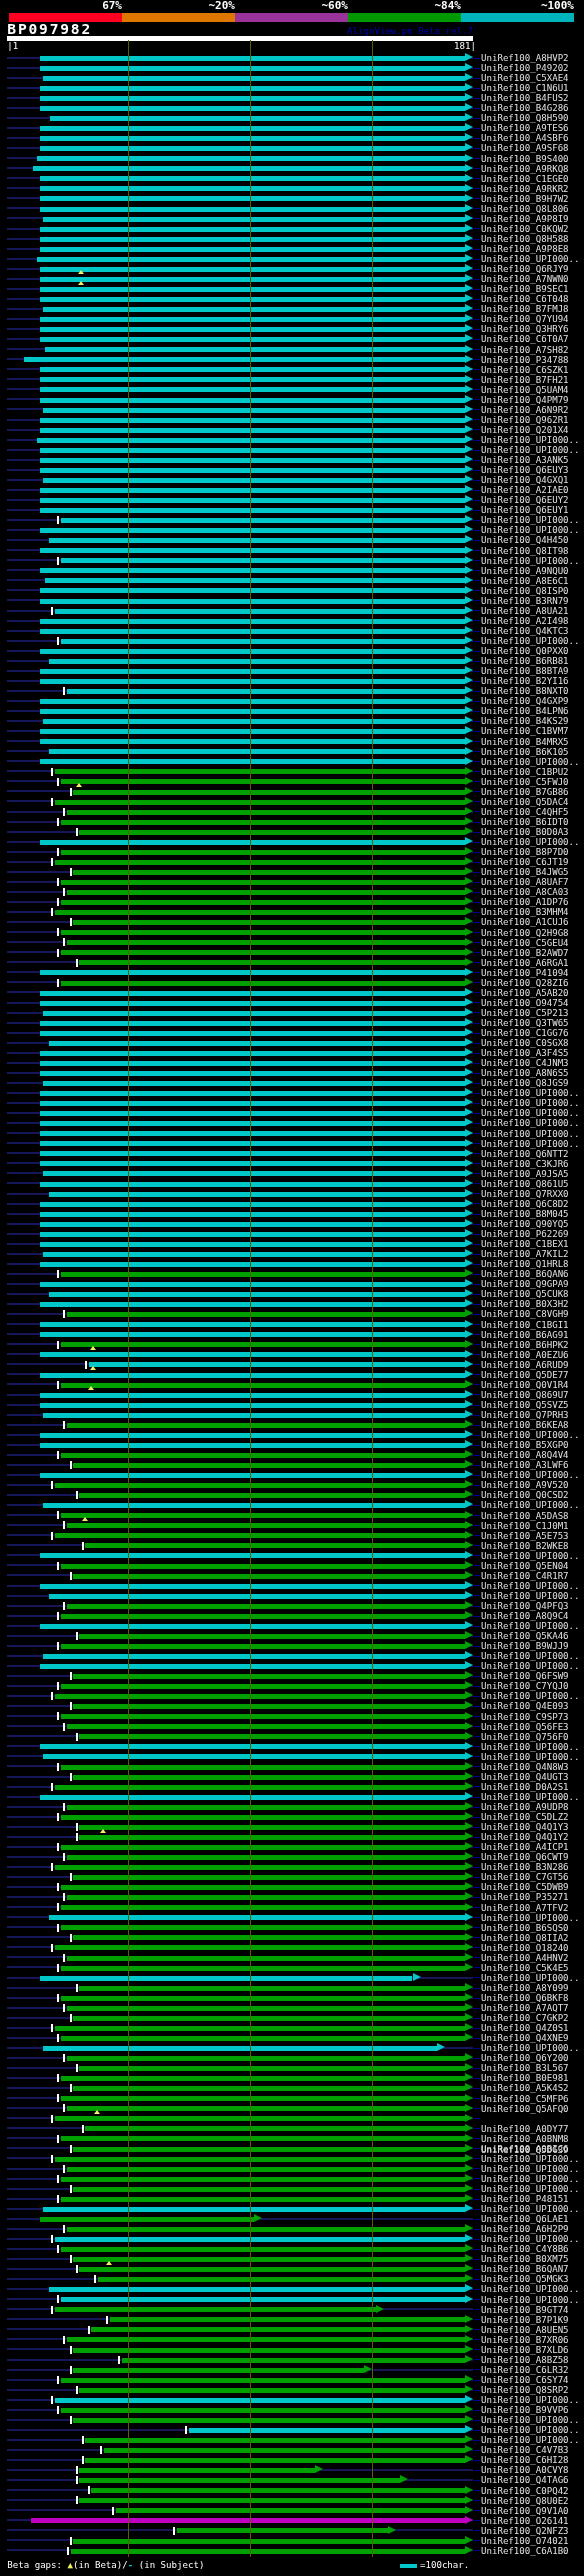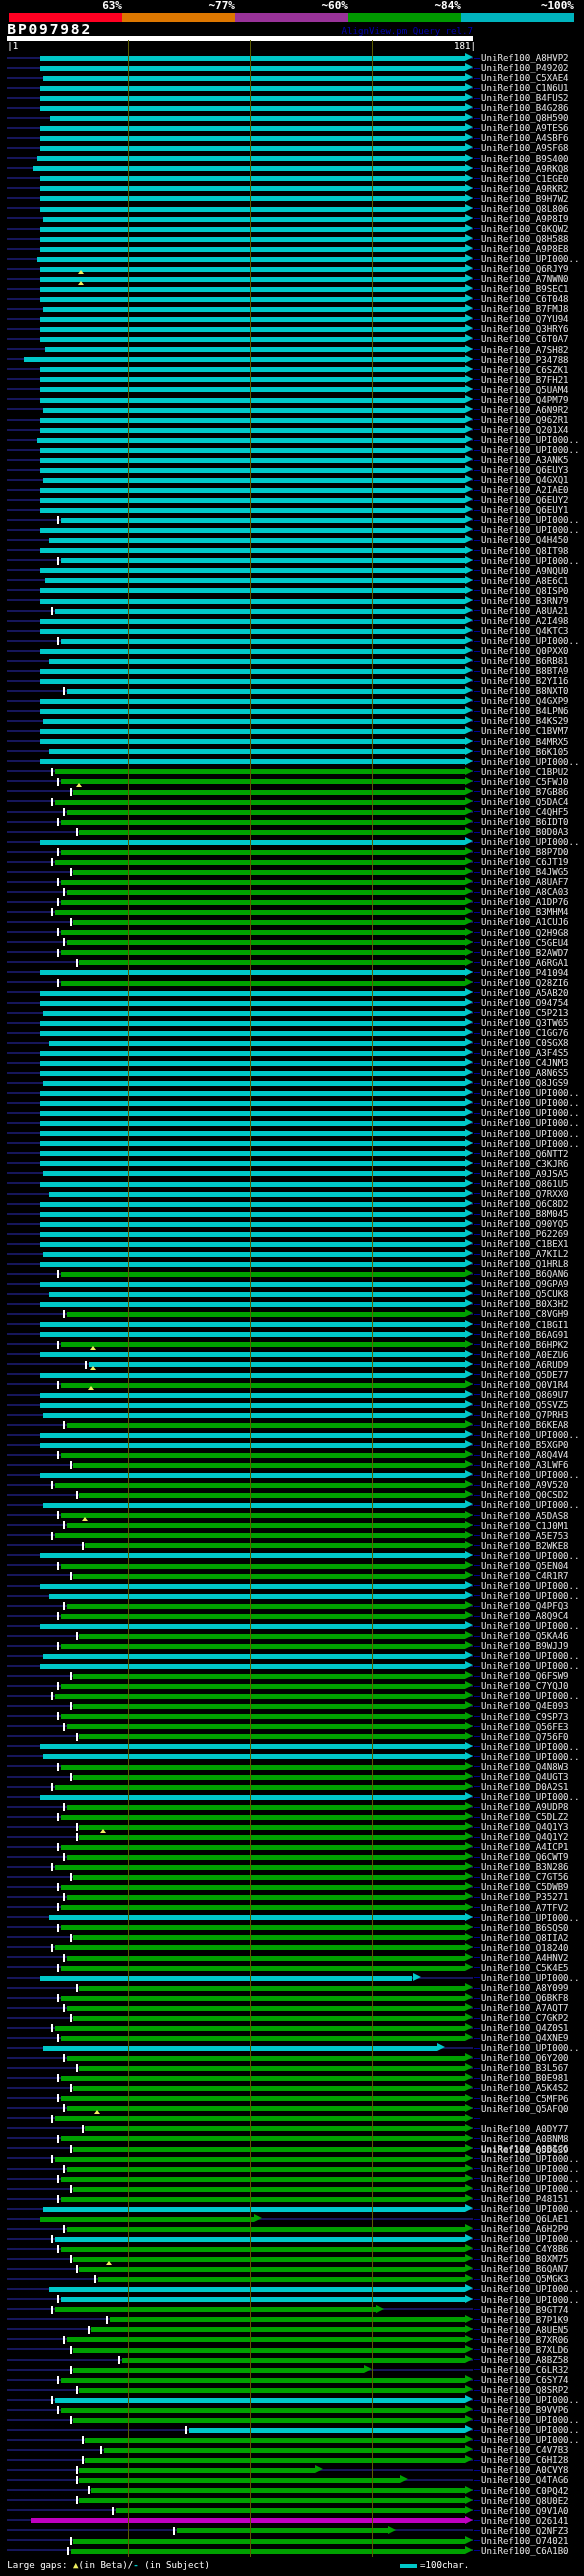--- a/index.html
+++ b/index.html
@@ -30,32 +30,32 @@
   #gap-subject-symbol{color:#00C8C8;font-weight:bold;}
   #ruler-swatch{left:400px;top:2564px;width:17.4px;height:3.7px;background:#00C8C8;}
   #ruler-text{left:420px;top:2560px;color:#fff;font-size:9.1px;line-height:11px;}
 </style>
 </head>
 <body>
 
 <div id="screen">
   <div class="abs" id="scale-bar">
       <div class="scale-seg" style="left: 9.1px; width: 113px; background: rgb(255, 0, 34);"></div>
-      <div class="scale-label" style="width: 55px; left: 67px;">63%</div>
+      <div class="scale-label" style="width: 55px; left: 67px;">67%</div>
       <div class="scale-seg" style="left: 122px; width: 113px; background: rgb(221, 119, 0);"></div>
-      <div class="scale-label" style="width: 55px; left: 180px;">~77%</div>
+      <div class="scale-label" style="width: 55px; left: 180px;">~20%</div>
       <div class="scale-seg" style="left: 235px; width: 113px; background: rgb(153, 51, 153);"></div>
       <div class="scale-label" style="width: 55px; left: 293px;">~60%</div>
       <div class="scale-seg" style="left: 348px; width: 113px; background: rgb(0, 153, 0);"></div>
       <div class="scale-label" style="width: 55px; left: 406px;">~84%</div>
       <div class="scale-seg" style="left: 461px; width: 113px; background: rgb(0, 180, 190);"></div>
       <div class="scale-label" style="width: 55px; left: 519px;">~100%</div>
     </div>
   <div class="abs" id="query-title">BP097982</div>
-  <div class="abs" id="watermark">AlignView.pm Query rel.7</div>
+  <div class="abs" id="watermark">AlignView.pm Beta rel.7</div>
   <div class="abs" id="query-bar"></div>
   <div class="abs" id="axis-start">|1</div>
   <div class="abs" id="axis-end">181|</div>
   <div class="abs" id="gridlines">
       <div class="gridline" style="left: 128px; top: 40px; height: 2517px;"></div>
       <div class="gridline" style="left: 250px; top: 40px; height: 2517px;"></div>
       <div class="gridline" style="left: 372px; top: 40px; height: 2517px;"></div>
     </div>
   <div class="abs" id="rows">
       <div class="row-base" style="left: 7.3px; width: 466px; top: 57px;"></div>
@@ -1430,17 +1430,17 @@
       <div class="row-tick" style="left: 70px; top: 2537px;"></div>
       <div class="row-conn" style="left: 474px; top: 2540px;"></div>
       <div class="row-label" style="top: 2536px;">UniRef100_O74021</div>
       <div class="row-base" style="left: 7.3px; width: 466px; top: 2549px;"></div>
       <div class="row-bar" style="left: 71px; width: 394px; top: 2549px; background: rgb(0, 160, 0);"></div>
       <div class="row-arrow" style="left: 465px; top: 2546px; border-left: 8.2px solid rgb(0, 160, 0);"></div>
       <div class="row-tick" style="left: 67px; top: 2547px;"></div>
       <div class="row-conn" style="left: 474px; top: 2550px;"></div>
       <div class="row-label" style="top: 2546px;">UniRef100_C6A1B0</div>
     </div>
-  <div class="abs" id="footer-left"><span>Large gaps: </span><span id="gap-query-symbol">▲</span><span>(in Beta)/</span><span id="gap-subject-symbol">-</span><span> (in Subject)</span></div>
+  <div class="abs" id="footer-left"><span>Beta gaps: </span><span id="gap-query-symbol">▲</span><span>(in Beta)/</span><span id="gap-subject-symbol">-</span><span> (in Subject)</span></div>
   <div class="abs" id="ruler-swatch"></div>
   <div class="abs" id="ruler-text">=100char.</div>
 </div>
 
 
 </body></html>

